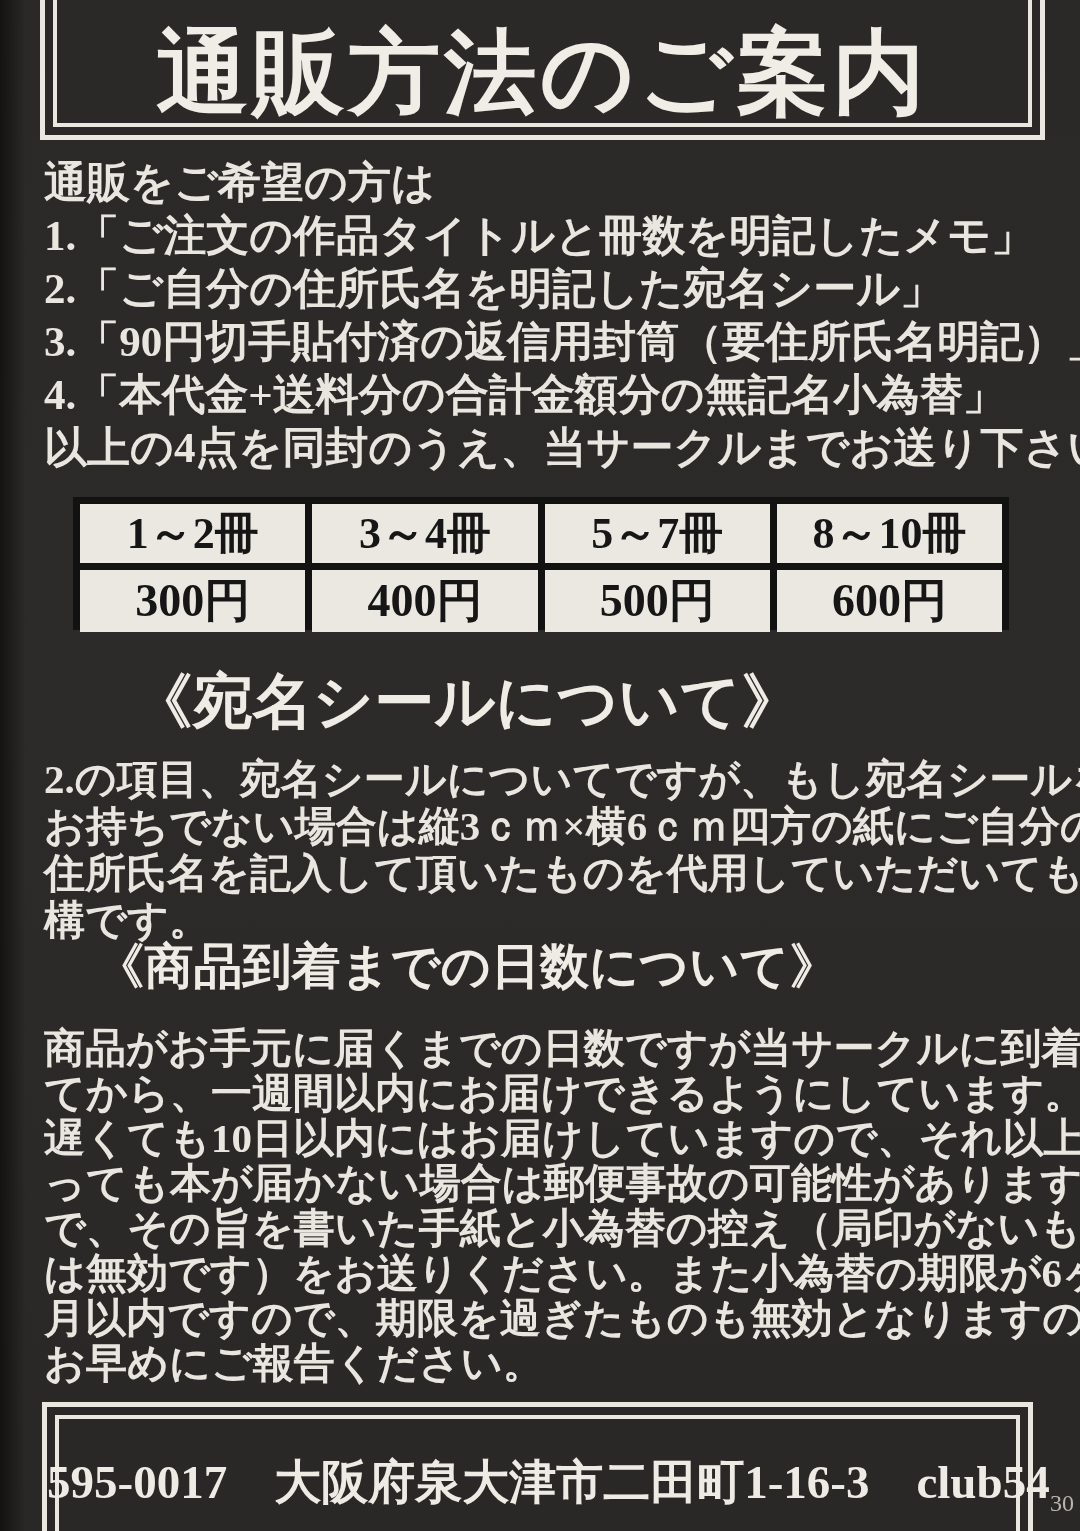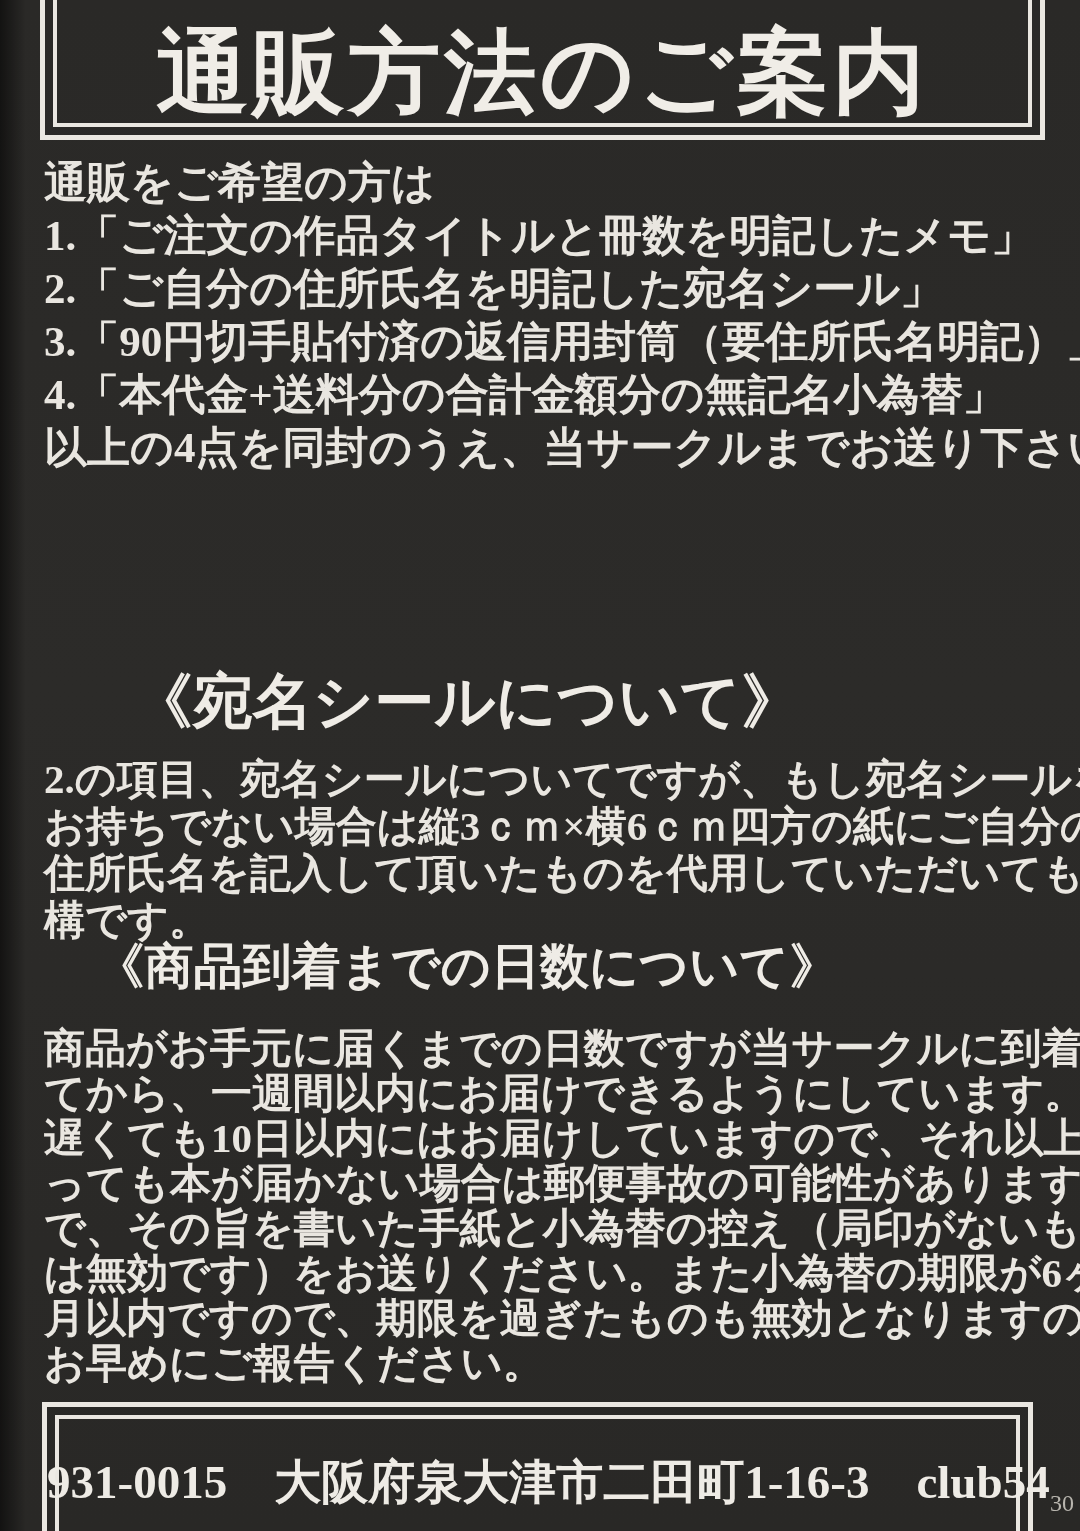--- a/index.html
+++ b/index.html
@@ -76,20 +76,30 @@
 
   <div class="intro">
     <div class="bodyline">通販をご希望の方は</div>
     <div class="bodyline">1.「ご注文の作品タイトルと冊数を明記したメモ」</div>
     <div class="bodyline">2.「ご自分の住所氏名を明記した宛名シール」</div>
     <div class="bodyline">3.「90円切手貼付済の返信用封筒（要住所氏名明記）」</div>
     <div class="bodyline">4.「本代金+送料分の合計金額分の無記名小為替」</div>
     <div class="bodyline">以上の4点を同封のうえ、当サークルまでお送り下さい。</div>
   </div>
 
+  <div class="price-table">
+    <div class="price-cell cell-qty">1～2冊</div>
+    <div class="price-cell cell-qty">3～4冊</div>
+    <div class="price-cell cell-qty">5～7冊</div>
+    <div class="price-cell cell-qty">8～10冊</div>
+    <div class="price-cell cell-price">300円</div>
+    <div class="price-cell cell-price">400円</div>
+    <div class="price-cell cell-price">500円</div>
+    <div class="price-cell cell-price">600円</div>
+  </div>
 
   <h2 class="section-heading heading-label">《宛名シールについて》</h2>
   <div class="para-label">
     <div class="bodyline">2.の項目、宛名シールについてですが、もし宛名シールを</div>
     <div class="bodyline">お持ちでない場合は縦3ｃｍ×横6ｃｍ四方の紙にご自分の</div>
     <div class="bodyline">住所氏名を記入して頂いたものを代用していただいても結</div>
     <div class="bodyline">構です。</div>
   </div>
 
   <h2 class="section-heading heading-delivery">《商品到着までの日数について》</h2>
@@ -99,17 +109,17 @@
     <div class="bodyline">遅くても10日以内にはお届けしていますので、それ以上経</div>
     <div class="bodyline">っても本が届かない場合は郵便事故の可能性がありますの</div>
     <div class="bodyline">で、その旨を書いた手紙と小為替の控え（局印がないもの</div>
     <div class="bodyline">は無効です）をお送りください。また小為替の期限が6ヶ</div>
     <div class="bodyline">月以内ですので、期限を過ぎたものも無効となりますので</div>
     <div class="bodyline">お早めにご報告ください。</div>
   </div>
 
   <div class="dbox footer-box">
     <div class="dbox-inner"></div>
-    <p class="footer-address">931-0015　大阪府泉大津市二田町1-16-3　club54</p>
+    <p class="footer-address">595-0017　大阪府泉大津市二田町1-16-3　club54</p>
   </div>
 
   <div class="page-number">30</div>
 </div>
 
 </body></html>

